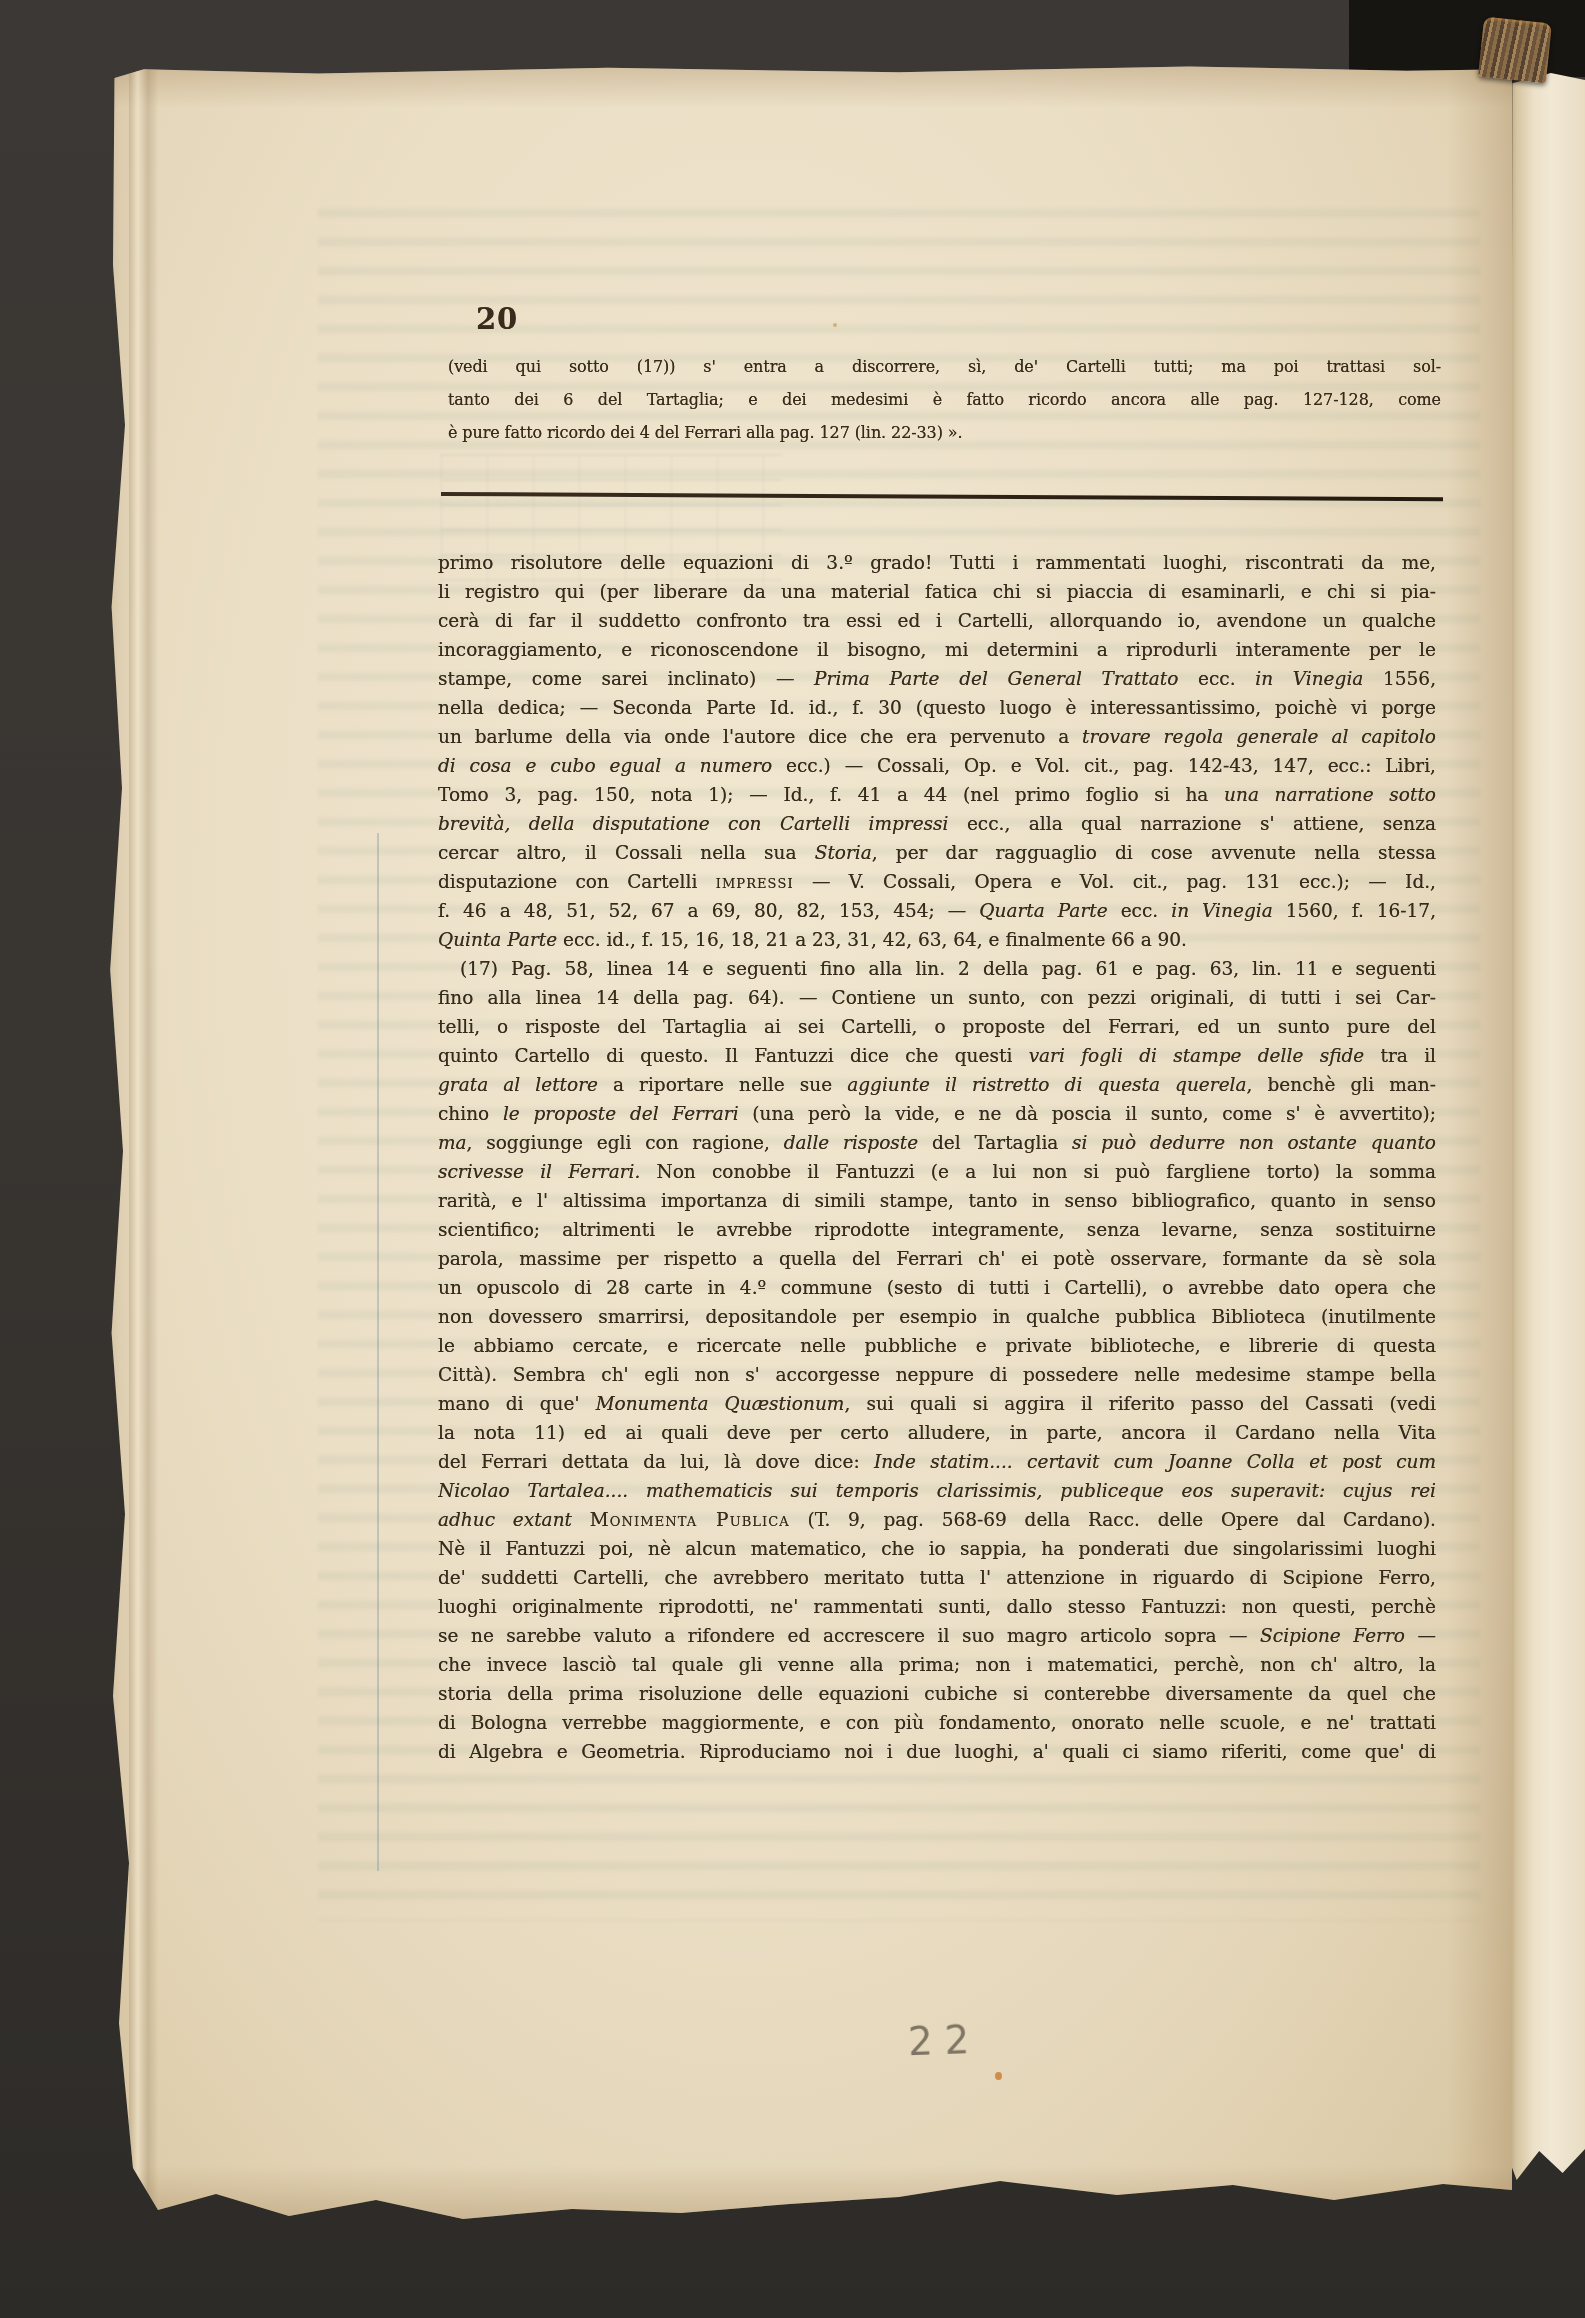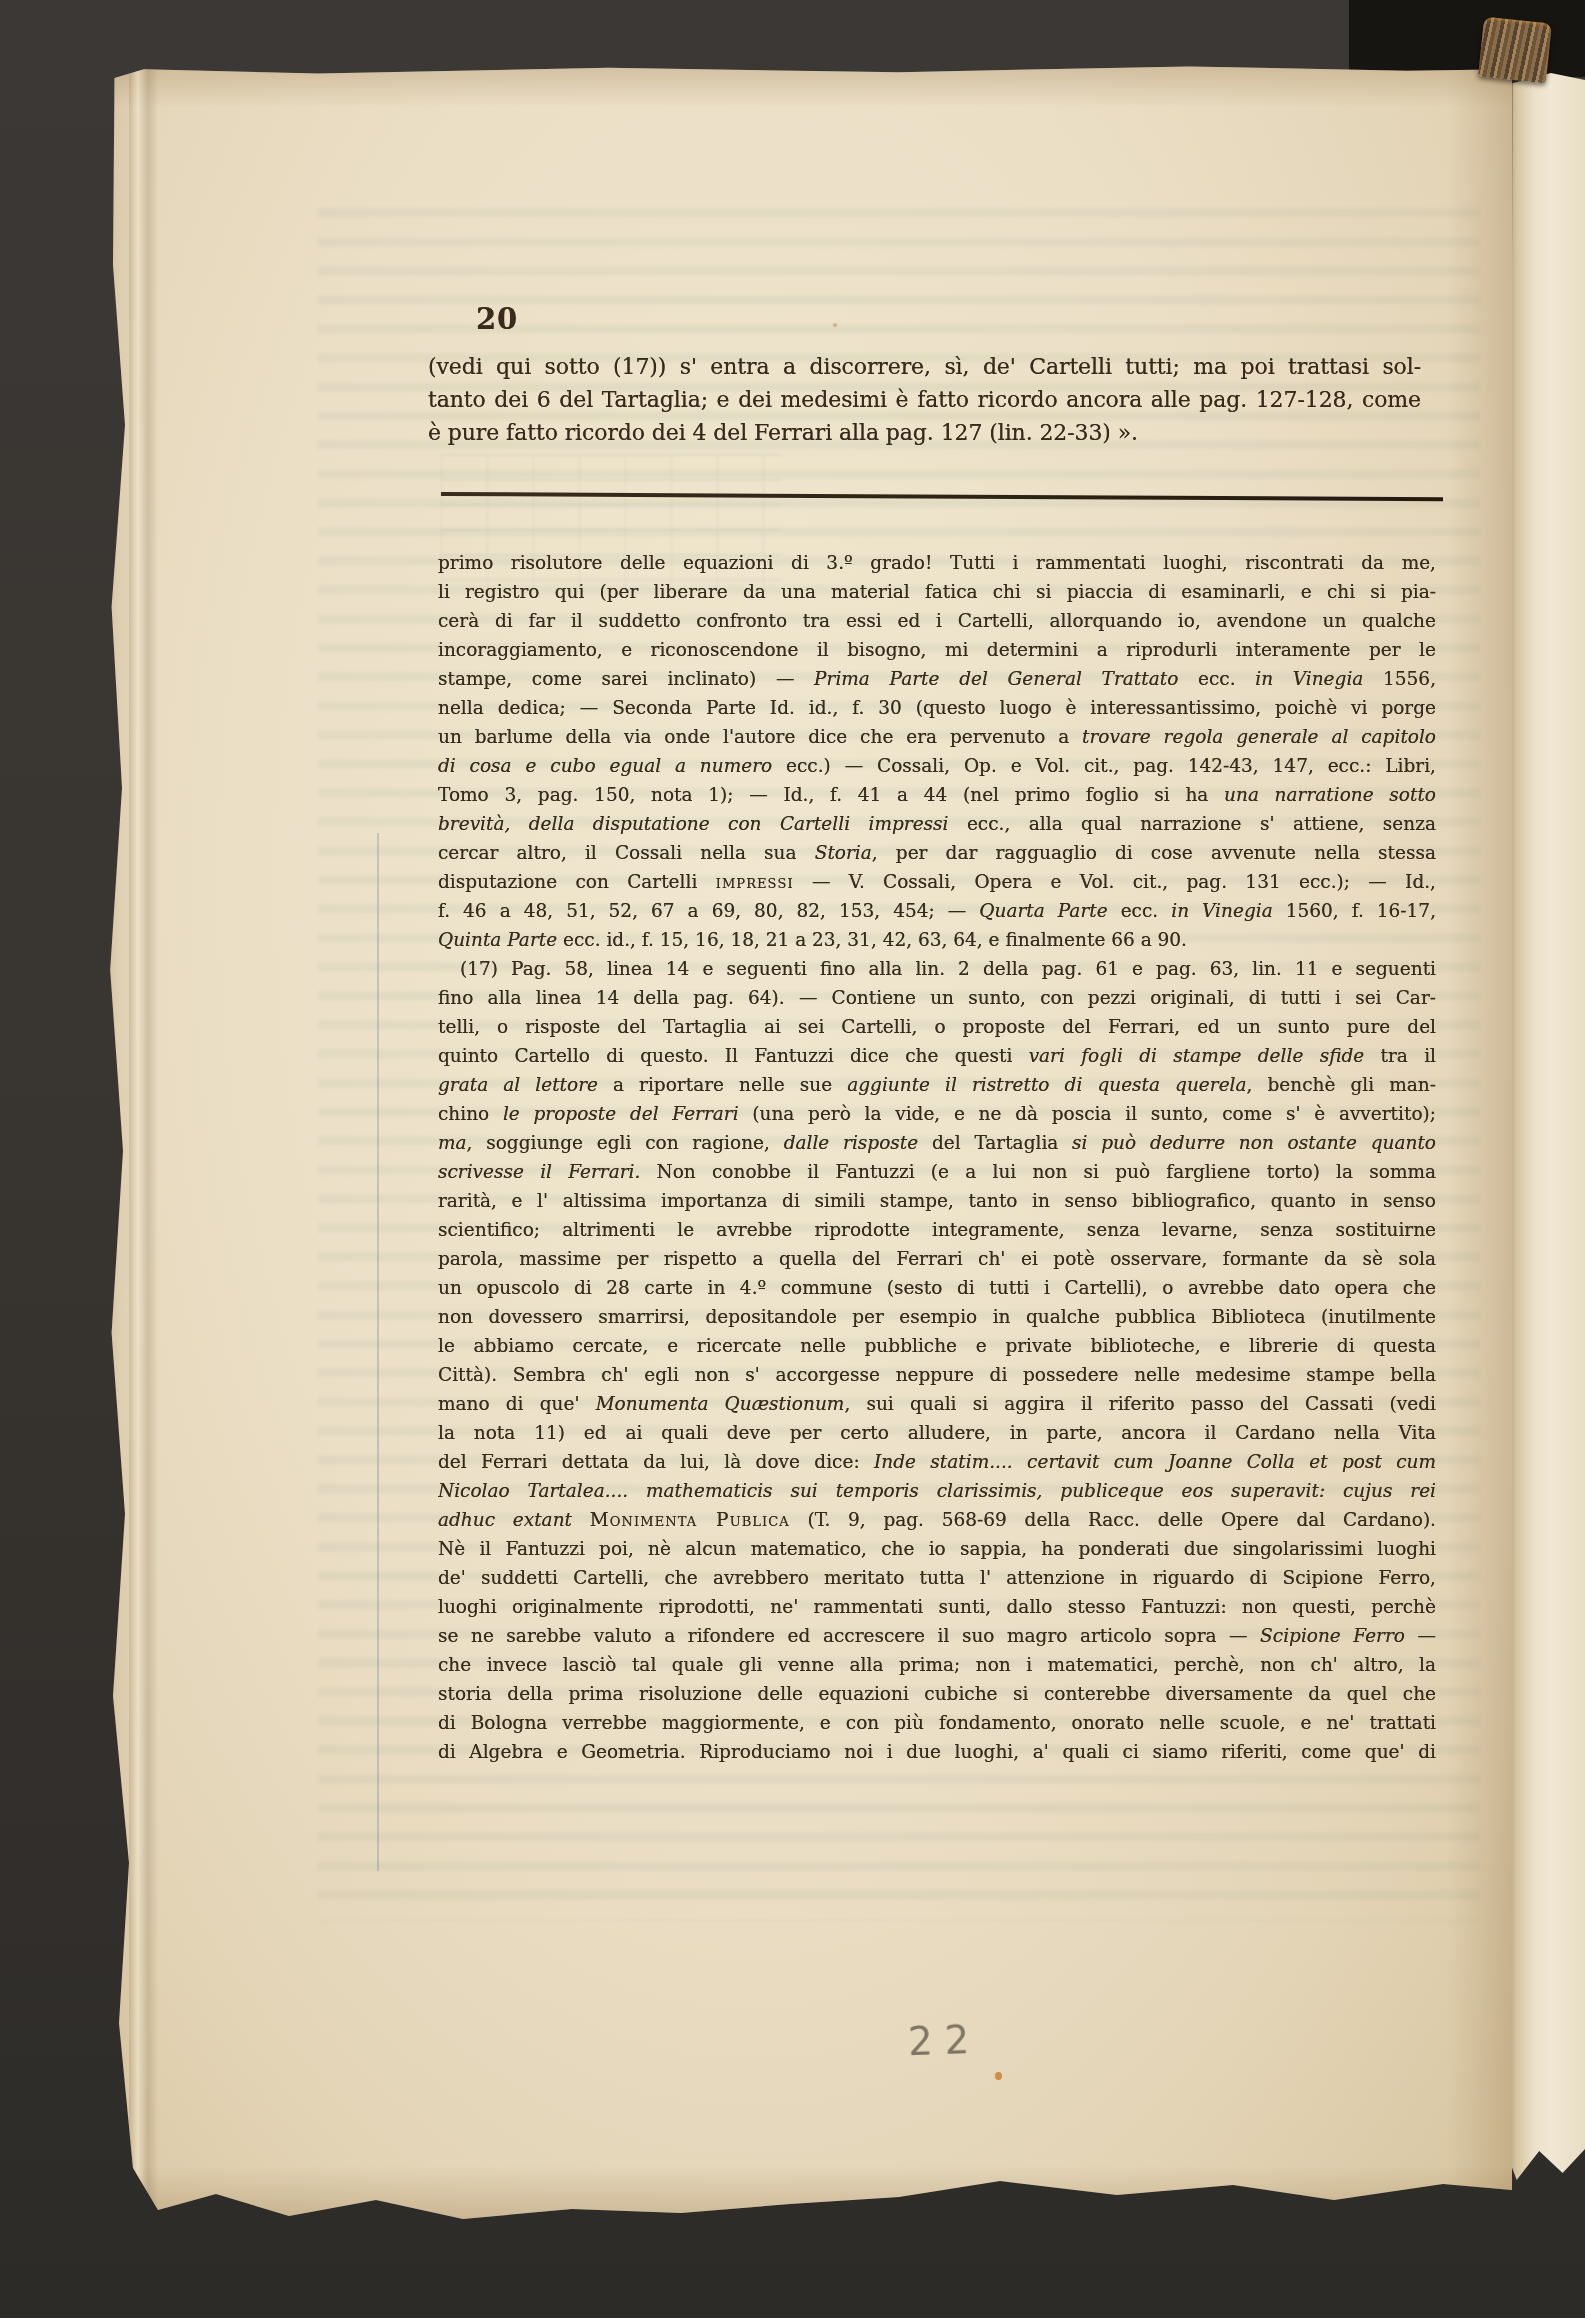--- a/index.html
+++ b/index.html
@@ -46,21 +46,21 @@
       repeating-linear-gradient(180deg,rgba(110,140,155,.08) 0 1.5px,rgba(110,140,155,0) 1.5px 25px);
     filter:blur(1.1px);}
   .bleed-rule{position:absolute;left:277px;top:771px;width:2.2px;height:1038px;pointer-events:none;
     background:rgba(95,125,155,.30);filter:blur(0.6px);}
   .speck1,.speck2{position:absolute;border-radius:50%;}
   .speck1{left:895px;top:2010px;width:6.5px;height:8px;background:rgba(201,124,46,.8);}
   .speck2{left:733px;top:261px;width:4.4px;height:4.4px;background:rgba(190,130,60,.5);}
   
   .page-num{position:absolute;left:340px;top:240px;font-size:29px;font-weight:bold;color:#3b2b1d;
     letter-spacing:0.7px;text-shadow:0 0 0.4px rgba(59,43,29,.7);margin-left:36px;}
-  .intro{position:absolute;left:328px;top:288px;width:993px;font-size:22px;line-height:33px;
+  .intro{position:absolute;left:348px;top:288px;width:993px;font-size:16px;line-height:33px;
     color:#382a1b;letter-spacing:-0.1px;text-shadow:0 0 0.4px rgba(56,42,27,.75);}
   .rule{position:absolute;left:341px;top:430px;width:1002px;height:3.6px;
     background:linear-gradient(90deg,#3a2c1e,#251a10);transform:rotate(.3deg);transform-origin:left center;}
   .bodytxt{position:absolute;left:338px;top:486px;width:998px;font-size:18.5px;line-height:29px;
     color:#382a1b;text-shadow:0 0 0.4px rgba(56,42,27,.7);}
   .tl{text-align:justify;text-align-last:justify;height:29px;overflow:hidden;}
   .intro .tl{height:33px;}
   .tl-left{text-align-last:left;}
   .tl-ind{text-indent:22px;}
   .sg-i{font-style:italic;}

